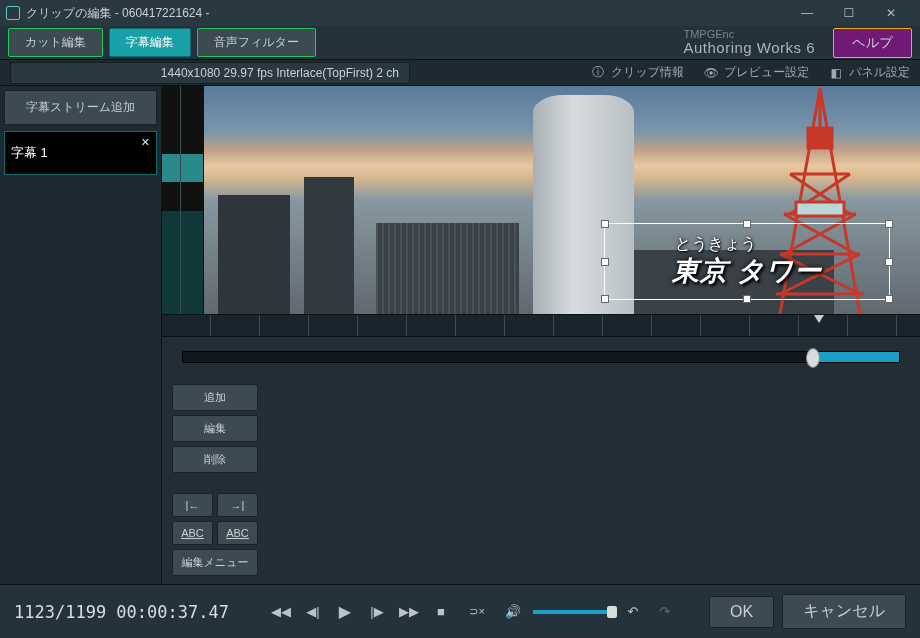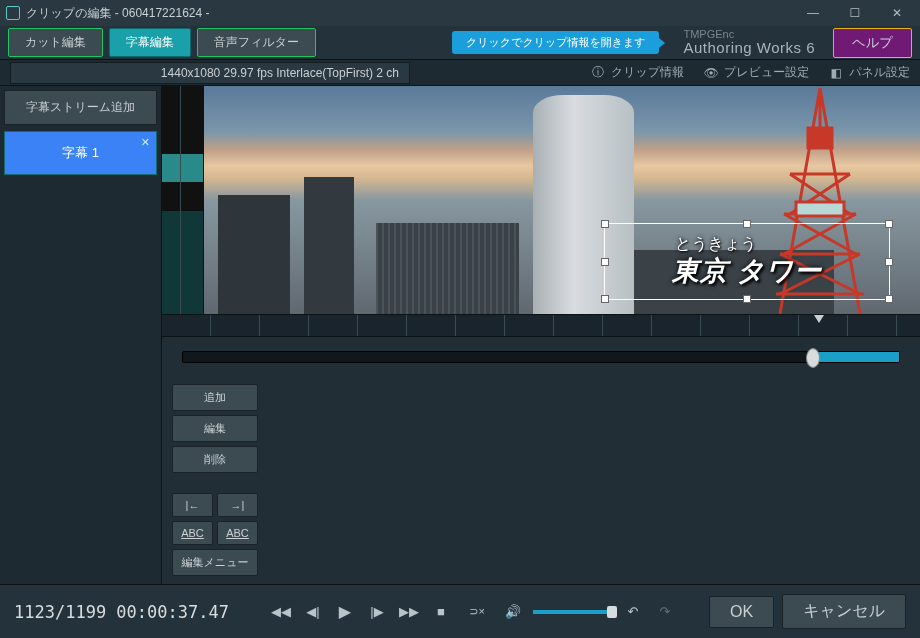--- a/index.html
+++ b/index.html
@@ -1,37 +1,37 @@
 <!DOCTYPE html>
 <html><head>
 <meta charset="utf-8">
 <style>
 * { margin: 0; padding: 0; box-sizing: border-box; user-select: none; }
 body { width: 920px; height: 638px; background: #1e2a32; font-family: "Meiryo", "MS PGothic", sans-serif; font-size: 12px; color: #c8d0d4; overflow: hidden; }
-.titlebar { height: 26px; background: #2a3841; display: flex; align-items: center; padding: 0 2px 0 6px; }
+.titlebar { height: 26px; background: #2a3841; display: flex; align-items: center; padding: 0 8px 0 6px; }
 .titlebar .app-icon { width: 14px; height: 14px; border: 1.5px solid #5ac8c8; border-radius: 2px; margin-right: 6px; }
 .titlebar .title-text { flex: 1; font-size: 12px; color: #c8d0d4; }
 .titlebar .win-btn { width: 42px; height: 26px; display: flex; align-items: center; justify-content: center; color: #b0bcc2; }
 .toolbar { height: 34px; background: #24323b; border-bottom: 1px solid #111; display: flex; align-items: center; padding: 0 8px; gap: 6px; }
 .tab-btn { padding: 5px 16px; background: #3c4a52; border: 1px solid #22c55e; color: #c8d0d4; font-size: 12px; border-radius: 2px; }
 .tab-btn.active { background: #1aa0a8; color: #fff; border-color: #0e6b70; }
 .toolbar .spacer { flex: 1; }
 .info-bubble { background: #1a9fdc; color: #fff; padding: 4px 14px; border-radius: 3px; font-size: 11px; position: relative; }
 .info-bubble::after { content: ""; position: absolute; right: -6px; top: 50%; transform: translateY(-50%); border-left: 6px solid #1a9fdc; border-top: 5px solid transparent; border-bottom: 5px solid transparent; }
 .brand { margin-left: 18px; font-size: 11px; color: #7a868c; line-height: 1.1; }
 .brand .b2 { font-size: 15px; color: #a8b4ba; font-weight: 500; letter-spacing: 0.5px; }
 .help-btn { padding: 5px 18px; background: #701a75; border: 1px solid #eab308; color: #c8d0d4; border-radius: 2px; margin-left: 12px; }
 .infobar { height: 26px; background: #1e2a32; display: flex; align-items: center; padding: 0 10px; gap: 20px; border-bottom: 1px solid #111; text-align: right; }
 .clip-info { background: #2a3841; padding: 3px 10px; border: 1px solid #141c20; width: 400px; }
 .info-link { display: flex; align-items: center; gap: 6px; color: #a0acb4; font-size: 12px; }
 .info-link .ico { width: 14px; height: 14px; display: flex; align-items: center; justify-content: center; }
 .main { display: flex; height: 498px; }
 .sidebar { width: 162px; background: #1e2a32; border-right: 1px solid #111; padding: 4px; }
 .side-btn { display: block; width: 100%; padding: 8px; background: #3c4a52; border: 1px solid #1a2228; color: #c8d0d4; text-align: center; margin-bottom: 6px; font-size: 12px; }
-.stream-tab { background: #3b82f6; color: #fff; padding: 12px 26px; border: 1px solid #0e6b70; position: relative; font-size: 13px; text-align: center; }
+.stream-tab { background: #000000; color: #fff; padding: 12px 6px; border: 1px solid #0e6b70; position: relative; font-size: 13px; }
 .stream-tab .close { position: absolute; right: 6px; top: 4px; font-size: 11px; color: #c8f0f0; }
 .content { flex: 1; display: flex; flex-direction: column; background: #222e36; }
 .preview-area { height: 236px; background: #18222a; position: relative; overflow: hidden; display: flex; }
 .wave-strip { width: 42px; background: linear-gradient(to bottom, #111 0%, #111 30%, #2a8a8a 30%, #2a8a8a 42%, #111 42%, #111 55%, #113838 55%, #113838 100%); border-right: 1px solid #0a1216; position: relative; }
 .wave-strip::before { content: ""; position: absolute; left: 18px; top: 0; bottom: 0; width: 1px; background: #3a4a52; }
 .video-frame { flex: 1; position: relative; background: linear-gradient(to bottom, #5a7a9a 0%, #7a96aa 20%, #c0a088 28%, #e8c8a0 35%, #d8b890 40%, #8898a0 50%, #606870 100%); }
 .buildings { position: absolute; inset: 0; }
 .bldg { position: absolute; bottom: 0; background: #3a4248; }
 .bldg.b1 { left: 2%; width: 10%; height: 52%; background: #2e363c; }
 .bldg.b2 { left: 14%; width: 7%; height: 60%; background: #323a40; }
@@ -86,21 +86,20 @@
   <div class="win-btn">—</div>
   <div class="win-btn">☐</div>
   <div class="win-btn">✕</div>
 </div>
 
 <div class="toolbar">
   <button class="tab-btn">カット編集</button>
   <button class="tab-btn active">字幕編集</button>
   <button class="tab-btn">音声フィルター</button>
   <div class="spacer"></div>
-  <div class="info-bubble">クリックでクリップ情報を開きます</div>
   <div class="brand">
     <div class="b1">TMPGEnc</div>
     <div class="b2">Authoring Works 6</div>
   </div>
   <button class="help-btn">ヘルプ</button>
 </div>
 
 <div class="infobar">
   <div class="clip-info">1440x1080 29.97 fps Interlace(TopFirst)  2 ch</div>
   <div style="flex:1"></div>

